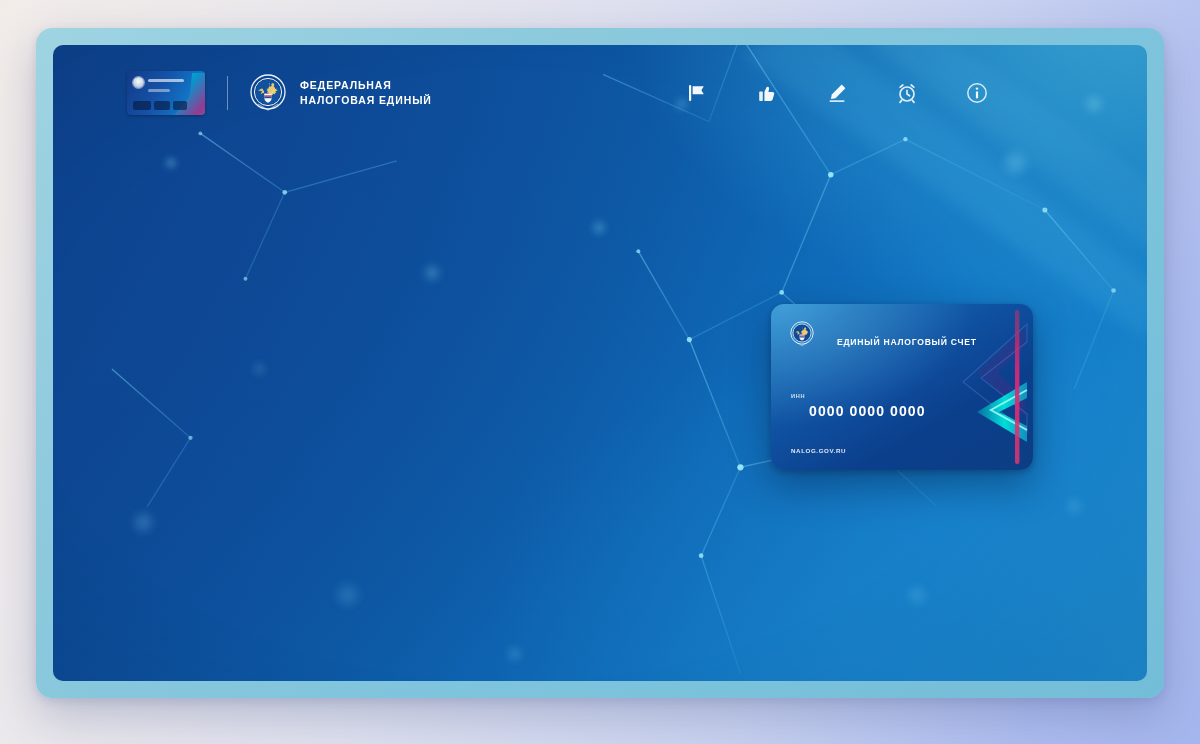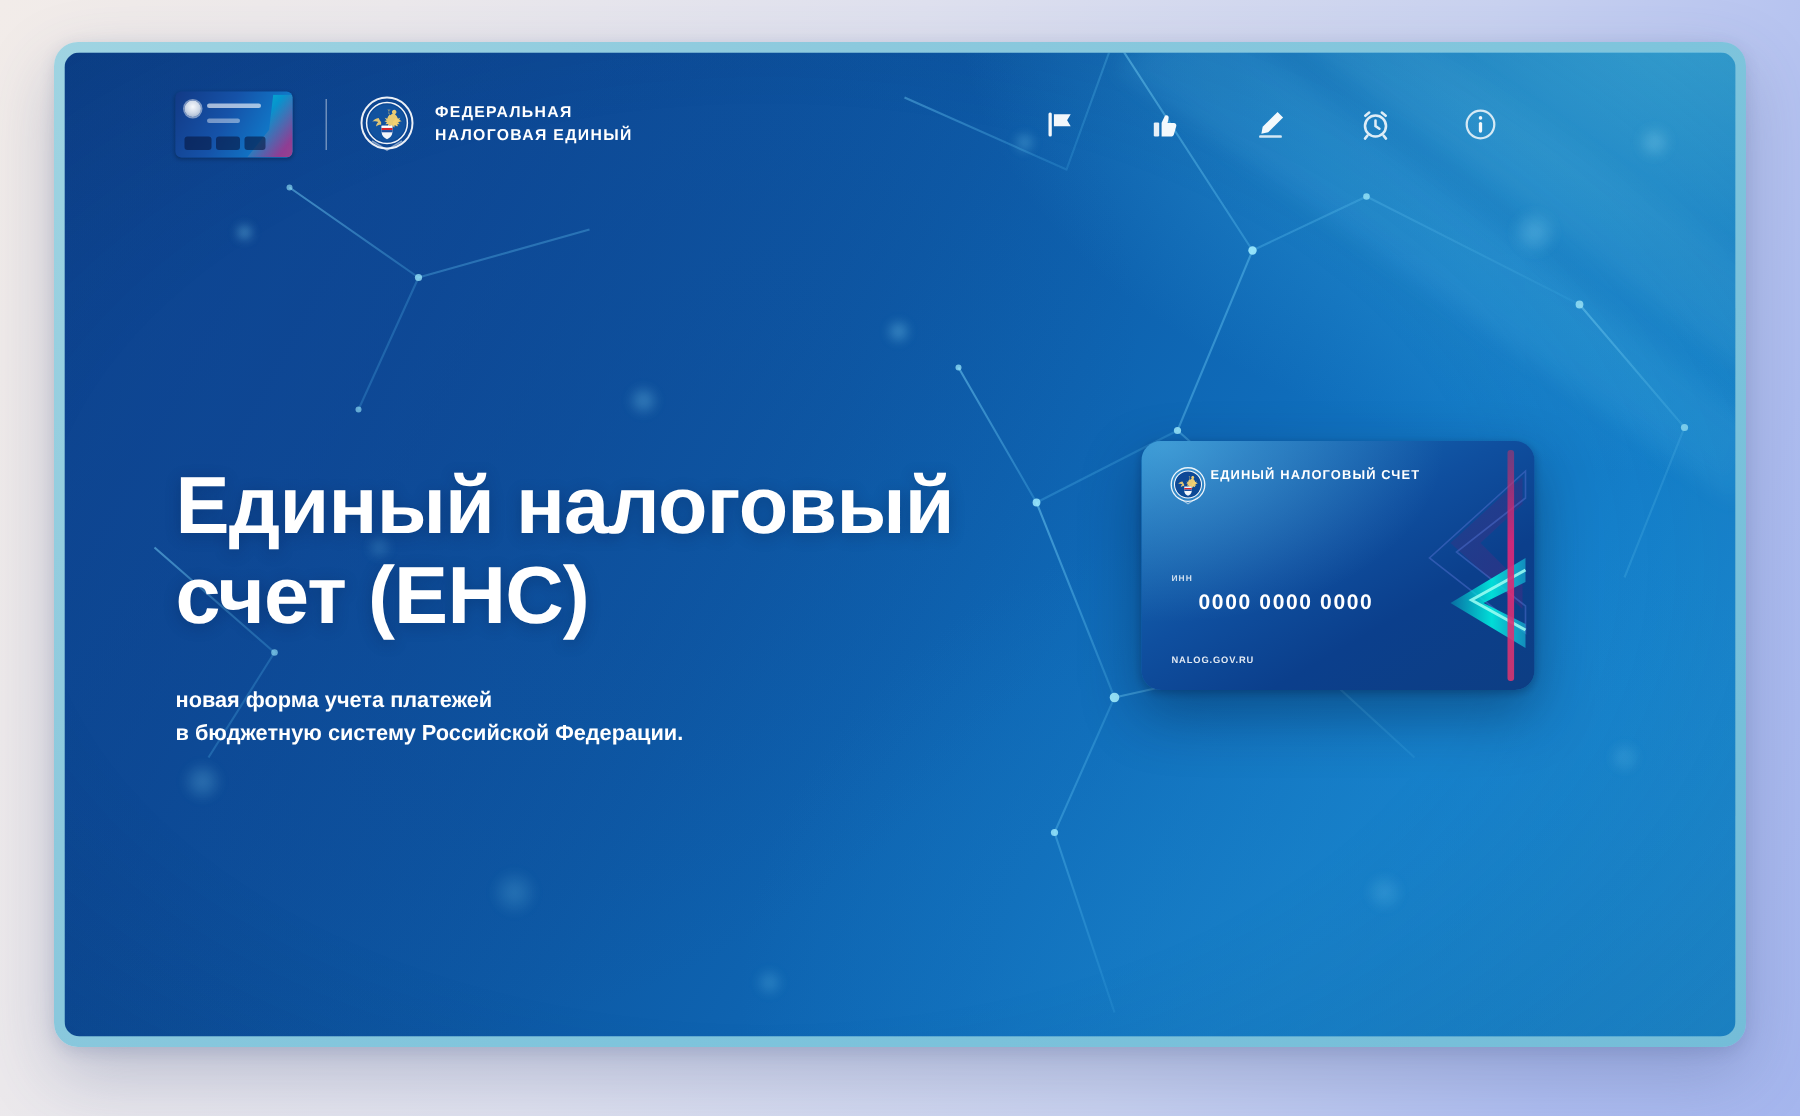--- a/index.html
+++ b/index.html
@@ -9,21 +9,21 @@
     background:linear-gradient(110deg,#f2ece9 0%, #ece9ec 18%, #dfe1ef 42%, #c9d2f0 68%, #aebdf0 88%, #a5b6ee 100%);
     position:relative;
   }
 
   
   #slide-frame{
     position:absolute;
     left:36px; top:28px;
     width:1128px; height:670px;
     border-radius:16px;
-    padding:7px;
+    padding:17px;
     background:linear-gradient(135deg,#9fd4e2 0%, #8cc9dd 30%, #7ec4dc 60%, #74bdd8 100%);
     box-shadow:0 18px 46px rgba(60,80,130,.28), 0 3px 10px rgba(60,80,130,.16);
   }
 
   
   #hero{
     position:relative;
     width:100%; height:100%;
     border-radius:10px;
     overflow:hidden;
@@ -128,21 +128,21 @@
     background:linear-gradient(150deg,#1a7fc4 0%, #1569b4 16%, #0f4f9f 44%, #0b3f8c 68%, #0d3e84 100%);
     box-shadow:0 16px 38px rgba(3,26,64,.42), 0 2px 6px rgba(3,26,64,.3);
   }
   #card-sheen{
     position:absolute; inset:0;
     background:radial-gradient(300px 190px at 6% 2%, rgba(120,205,245,.40) 0%, rgba(40,130,200,0) 62%);
   }
   #card-deco{ position:absolute; right:0; top:0; width:86px; height:100%; }
   #card-header{
     position:absolute; left:19px; top:17px;
-    display:flex; align-items:flex-start; gap:3px;
+    display:flex; align-items:flex-end; gap:23px;
   }
   #card-emblem{ width:24px; height:26px; flex:none; }
   #card-title{
     color:#ffffff; font-size:8.6px; font-weight:bold; letter-spacing:.75px;
     white-space:nowrap;
   }
   #card-inn-label{
     position:absolute; left:20px; top:89px;
     color:rgba(255,255,255,.80); font-size:5.6px; font-weight:bold; letter-spacing:.7px;
   }
@@ -310,30 +310,20 @@
         <div class="hicon">
           <svg width="22" height="22" viewBox="0 0 22 22">
             <circle cx="11" cy="11" r="9.2" fill="none" stroke="#ffffff" stroke-width="1.5" opacity=".85"></circle>
             <circle cx="11" cy="6.6" r="1.2" fill="#ffffff"></circle>
             <rect x="9.9" y="9.3" width="2.2" height="7.2" rx="1.1" fill="#ffffff"></rect>
           </svg>
         </div>
       </div>
     </div>
 
-    <div id="hero-copy">
-      <h1 id="hero-title">
-        <span class="tl">Единый налоговый</span>
-        <span class="tl">счет (ЕНС)</span>
-      </h1>
-      <p id="hero-subtitle">
-        <span class="sl">новая форма учета платежей</span>
-        <span class="sl">в бюджетную систему Российской Федерации.</span>
-      </p>
-    </div>
 
     <div id="ens-card">
       <div id="card-sheen"></div>
 
       <svg id="card-deco" viewBox="0 0 86 166" preserveAspectRatio="none">
         <defs>
           <linearGradient id="cyanChev" x1="0" y1="0" x2="1" y2="0">
             <stop offset="0%" stop-color="#00f2e4" stop-opacity=".25"></stop>
             <stop offset="55%" stop-color="#00e5db" stop-opacity=".95"></stop>
             <stop offset="100%" stop-color="#16c3e0" stop-opacity=".6"></stop>

